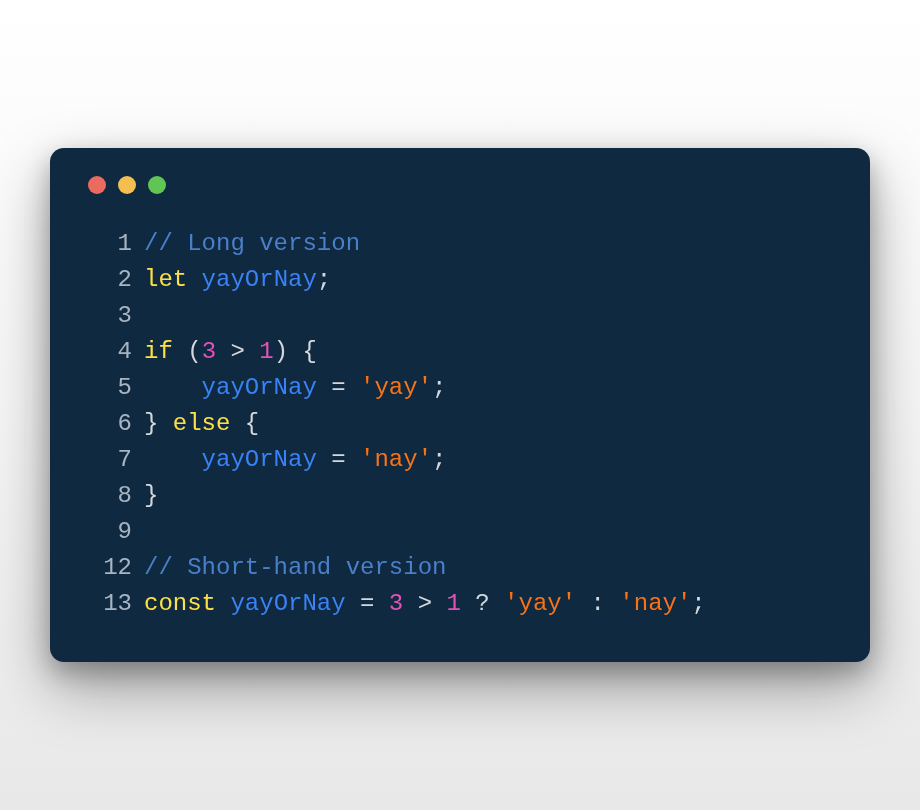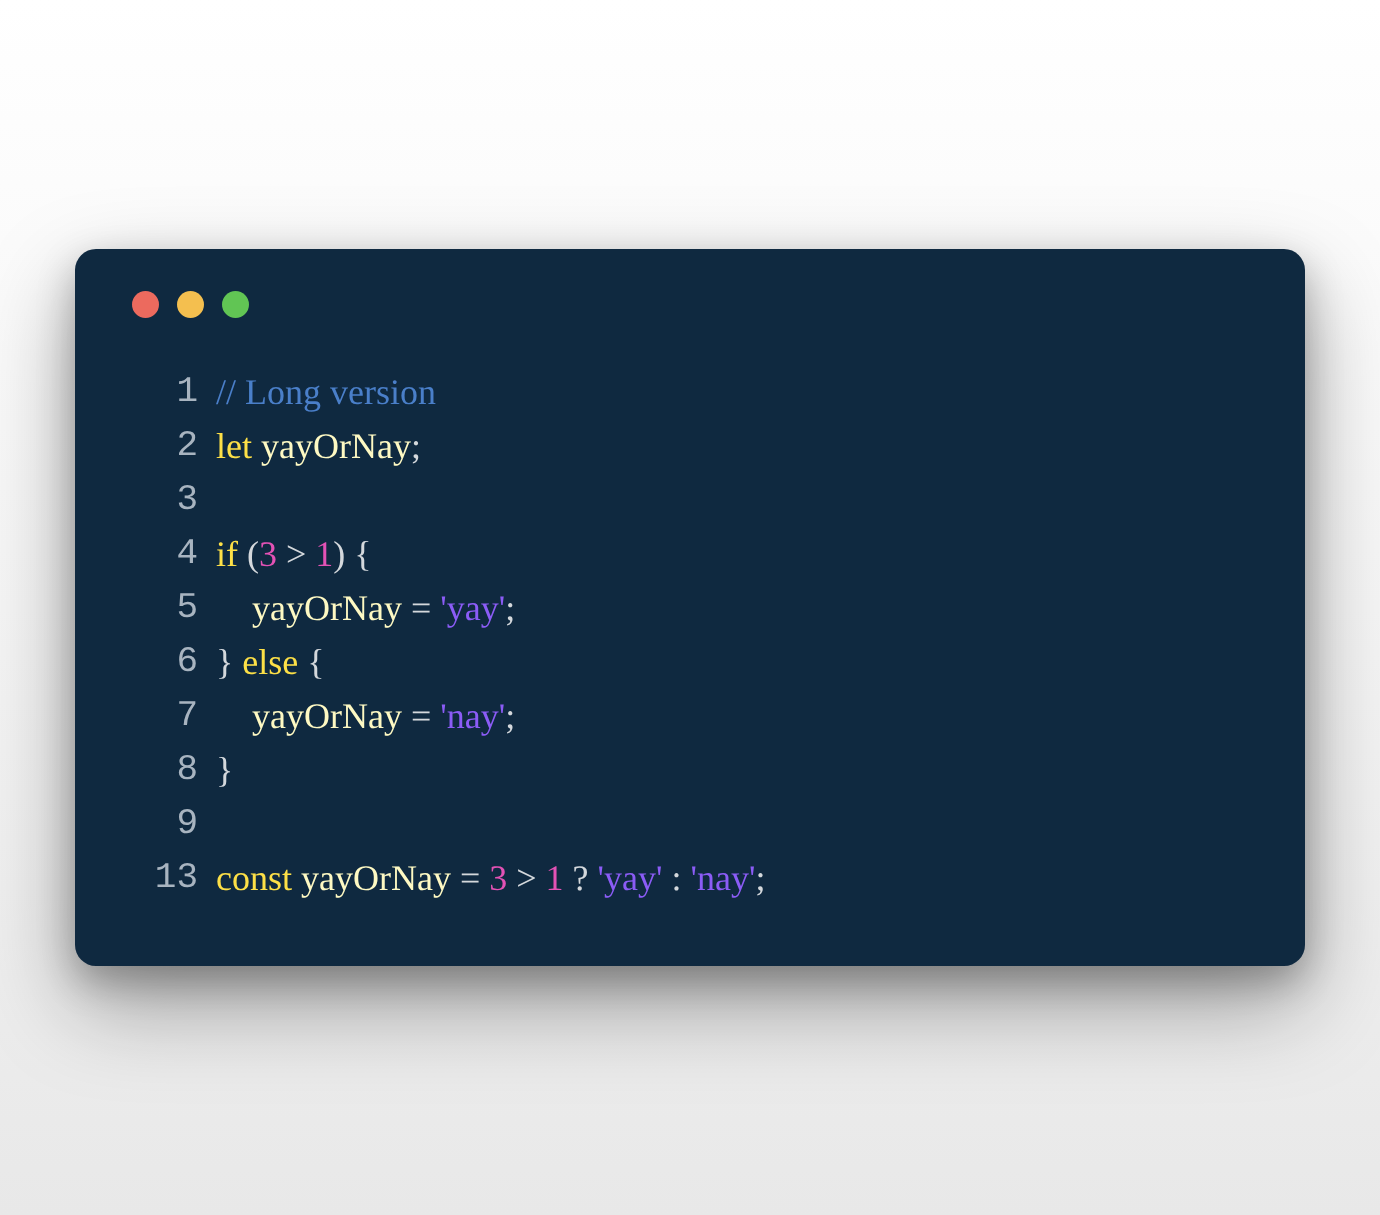--- a/index.html
+++ b/index.html
@@ -48,28 +48,27 @@
     .line-number {
       color: #a8b4c0;
       width: 48px;
       text-align: right;
       margin-right: 12px;
       flex-shrink: 0;
       user-select: none;
     }
     .line-content {
       flex: 1;
-      font-family: Liberation Serif, serif;
     }
     .tok-comment { color: #4a7fc9; }
     .tok-keyword { color: #fde047; }
-    .tok-default { color: #fef9c3; }
+    .tok-default { color: #3b82f6; }
     .tok-number { color: #e352b5; }
     .tok-operator { color: #d4d8dc; }
-    .tok-string { color: #8b5cf6; }
+    .tok-string { color: #f97316; }
     .tok-punct { color: #d4d8dc; }
   </style>
 </head>
 <body>
 
 <div class="editor-window">
   <div class="traffic-lights">
     <div class="traffic-light tl-red"></div>
     <div class="traffic-light tl-yellow"></div>
     <div class="traffic-light tl-green"></div>
@@ -77,15 +76,16 @@
   <div class="code-content" id="code-root">
       <div class="code-line"><span class="line-number">1</span><span class="line-content"><span class="tok-comment">// Long version</span></span></div>
       <div class="code-line"><span class="line-number">2</span><span class="line-content"><span class="tok-keyword">let</span><span class="tok-default"> yayOrNay</span><span class="tok-punct">;</span></span></div>
       <div class="code-line"><span class="line-number">3</span><span class="line-content">&nbsp;</span></div>
       <div class="code-line"><span class="line-number">4</span><span class="line-content"><span class="tok-keyword">if</span><span class="tok-punct"> (</span><span class="tok-number">3</span><span class="tok-operator"> &gt; </span><span class="tok-number">1</span><span class="tok-punct">) {</span></span></div>
       <div class="code-line"><span class="line-number">5</span><span class="line-content"><span class="tok-default">    yayOrNay </span><span class="tok-operator">=</span><span class="tok-default"> </span><span class="tok-string">'yay'</span><span class="tok-punct">;</span></span></div>
       <div class="code-line"><span class="line-number">6</span><span class="line-content"><span class="tok-punct">} </span><span class="tok-keyword">else</span><span class="tok-punct"> {</span></span></div>
       <div class="code-line"><span class="line-number">7</span><span class="line-content"><span class="tok-default">    yayOrNay </span><span class="tok-operator">=</span><span class="tok-default"> </span><span class="tok-string">'nay'</span><span class="tok-punct">;</span></span></div>
       <div class="code-line"><span class="line-number">8</span><span class="line-content"><span class="tok-punct">}</span></span></div>
       <div class="code-line"><span class="line-number">9</span><span class="line-content">&nbsp;</span></div>
+      <div class="code-line"><span class="line-number">12</span><span class="line-content"><span class="tok-comment">// Short-hand version</span></span></div>
       <div class="code-line"><span class="line-number">13</span><span class="line-content"><span class="tok-keyword">const</span><span class="tok-default"> yayOrNay </span><span class="tok-operator">=</span><span class="tok-default"> </span><span class="tok-number">3</span><span class="tok-operator"> &gt; </span><span class="tok-number">1</span><span class="tok-operator"> ? </span><span class="tok-string">'yay'</span><span class="tok-operator"> : </span><span class="tok-string">'nay'</span><span class="tok-punct">;</span></span></div>
     </div>
 </div>
 
 </body></html>

